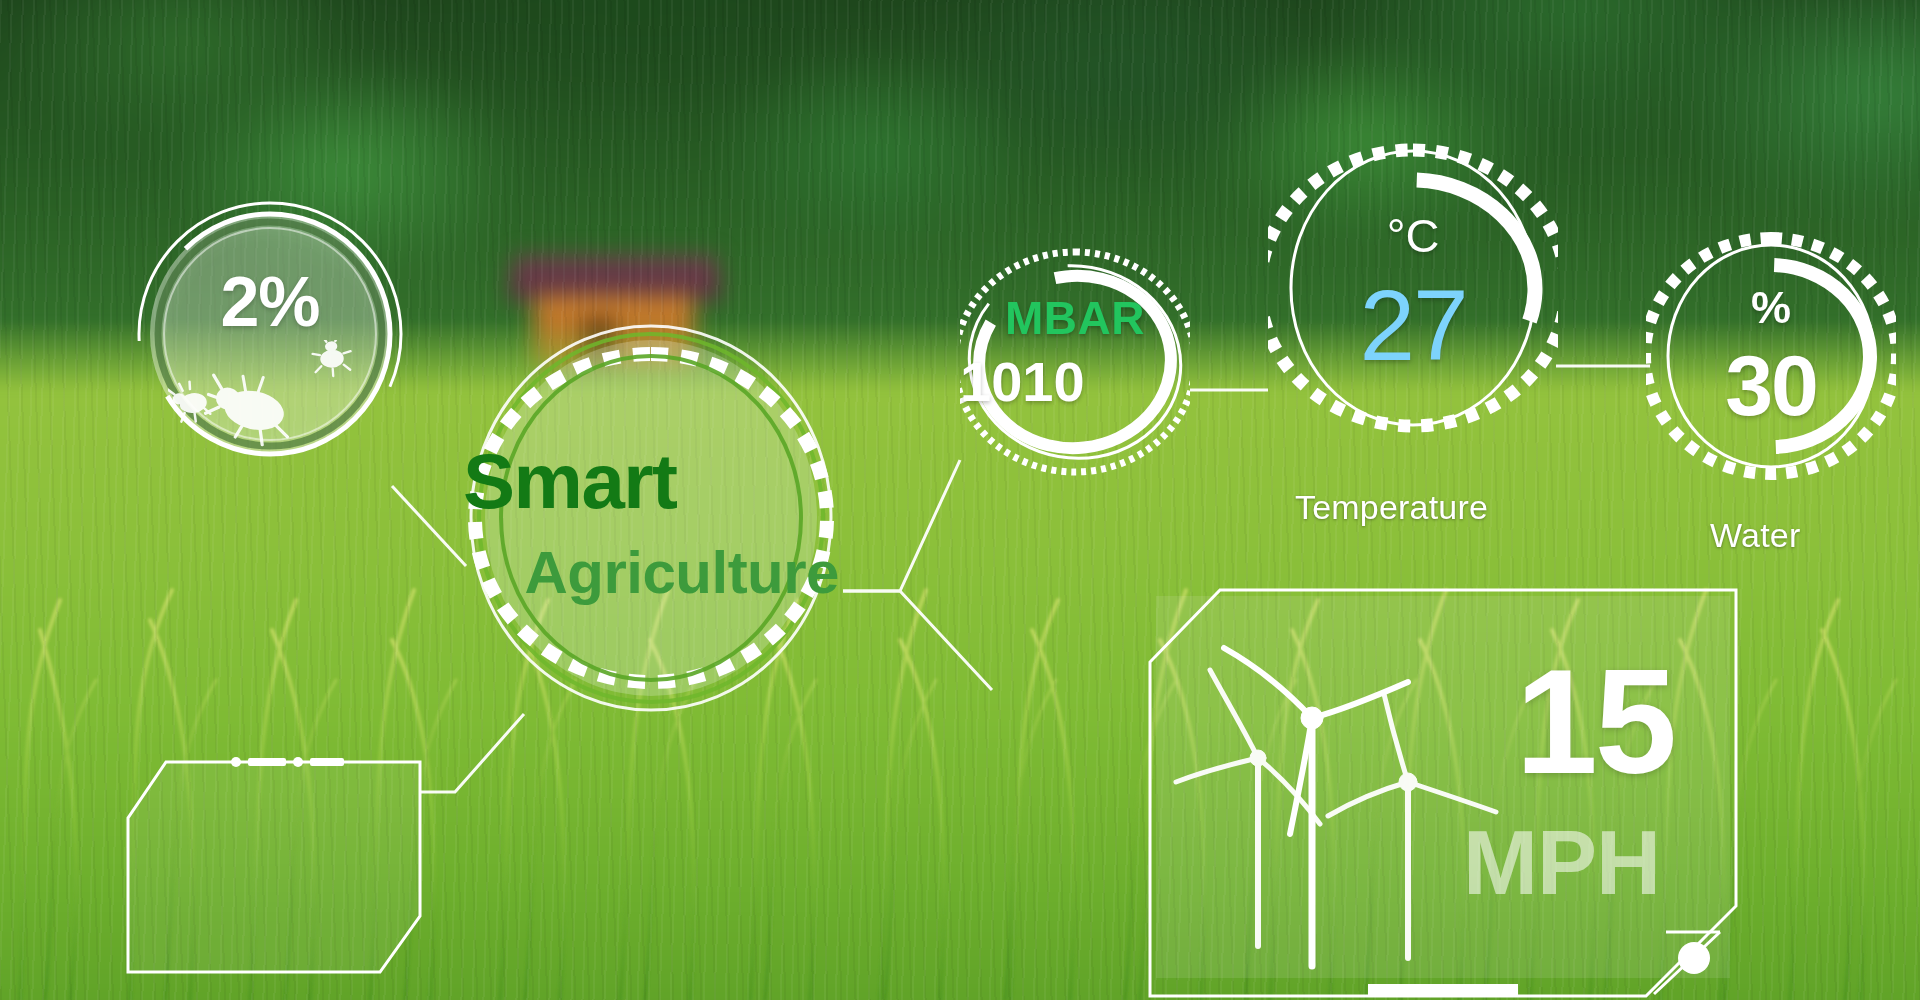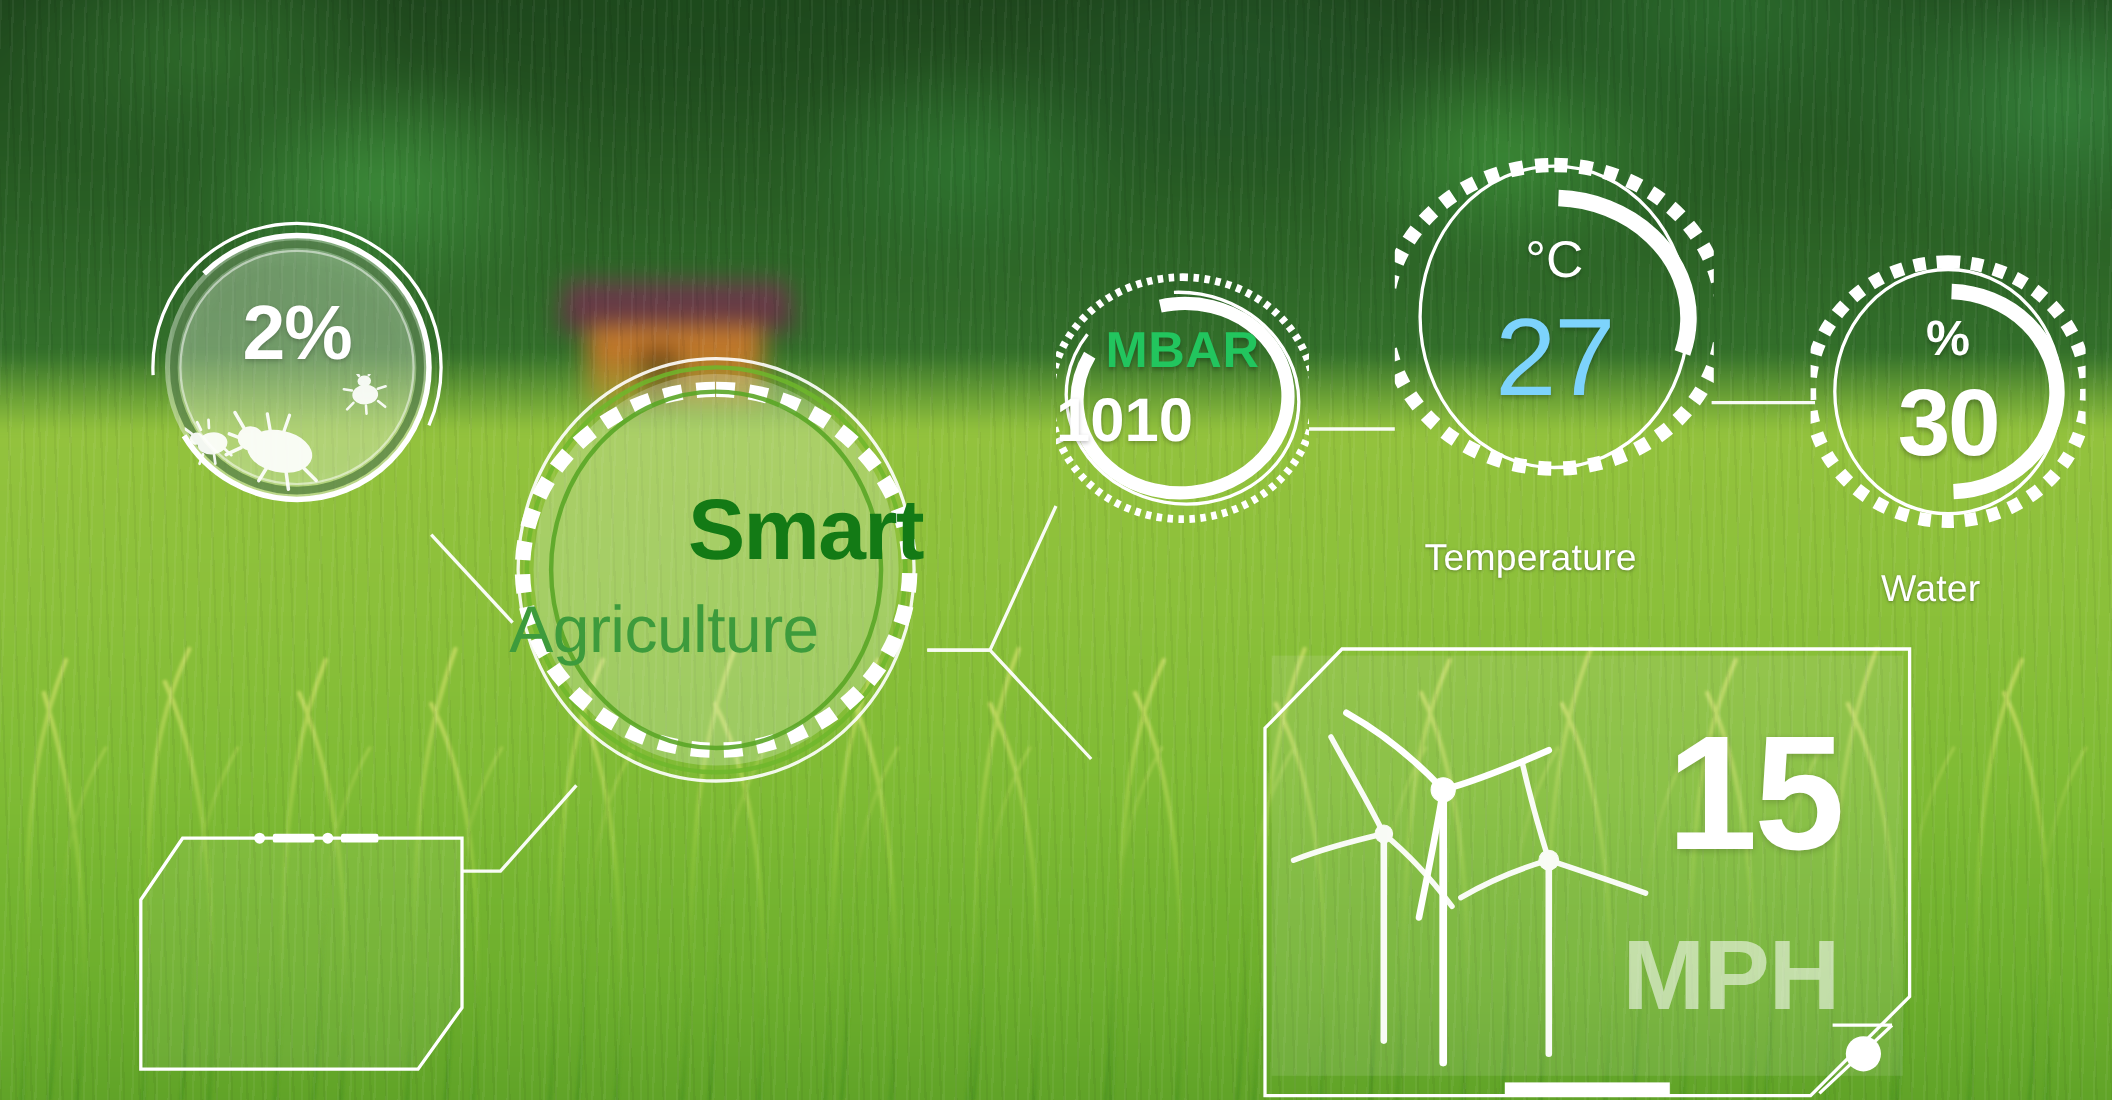--- a/index.html
+++ b/index.html
@@ -123,46 +123,46 @@
   }
   #water-label{left:1710px;top:516px;}
 
   
   #brand{left:463px;top:318px;width:376px;height:400px;}
   #brand .disc{
     position:absolute;left:22px;top:22px;width:332px;height:356px;border-radius:50%;
     background:rgba(255,255,255,.22);
   }
   #brand .t1{
-    position:absolute;left:0;top:118px;width:376px;text-align:right;
+    position:absolute;left:0;top:118px;width:376px;text-align:left;
     font-size:78px;font-weight:700;color:#137a15;letter-spacing:-1.5px;
   }
   #brand .t2{
-    position:absolute;left:0;top:220px;width:376px;text-align:left;
-    font-size:60px;font-weight:400;color:#3d9b3c;letter-spacing:-.5px;
+    position:absolute;left:0;top:220px;width:376px;text-align:right;
+    font-size:60px;font-weight:700;color:#3d9b3c;letter-spacing:-.5px;
   }
 
   
   #ph{left:122px;top:756px;width:304px;height:222px;}
   #ph .txt{
     position:absolute;left:0;top:52px;width:304px;text-align:center;
     font-size:84px;font-weight:700;color:#fff;letter-spacing:0px;
     text-shadow:0 2px 5px rgba(0,0,0,.2);
   }
 
   
   #wind{left:1146px;top:586px;width:594px;height:414px;}
   #wind .num{
     position:absolute;right:66px;top:62px;
     font-size:148px;font-weight:700;color:#fff;line-height:1;letter-spacing:-3px;
     text-shadow:0 2px 6px rgba(0,0,0,.18);
   }
   #wind .mph{
-    position:absolute;right:68px;top:232px;
-    font-size:90px;font-weight:700;color:rgba(255,255,255,.55);line-height:1;letter-spacing:-1px;margin-top:24px;
+    position:absolute;right:80px;top:232px;
+    font-size:90px;font-weight:700;color:rgba(255,255,255,.55);line-height:1;letter-spacing:-1px;
   }
   #wind .tint{
     position:absolute;left:10px;top:10px;width:574px;height:382px;
     background:rgba(255,255,255,.10);
   }
 </style>
 </head>
 <body>
 
 <div id="stage">

